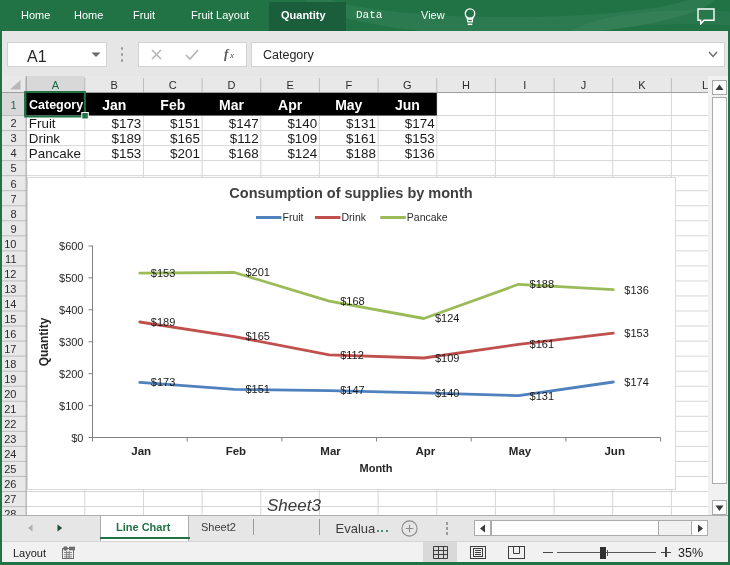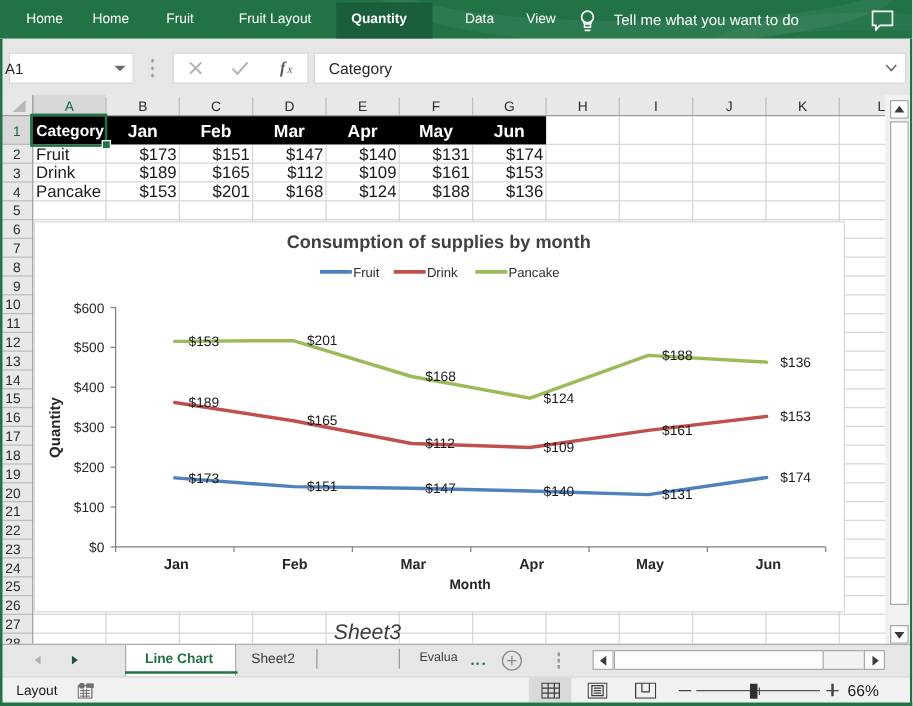--- a/index.html
+++ b/index.html
@@ -13,37 +13,36 @@
     <div style="position:absolute;left:300px;top:-55px;width:420px;height:90px;border-radius:50%;border:18px solid rgba(255,255,255,0.05);"></div>
     <div style="position:absolute;left:560px;top:10px;width:260px;height:70px;border-radius:50%;border:14px solid rgba(255,255,255,0.04);"></div>
   </div>
   <div class="abs" style="left:269px;top:2px;width:77px;height:29px;background:#1b5e3b;"></div>
   <div class="abs" style="left:0;top:0;width:730px;height:31px;color:#fff;font-size:11px;">
     <span class="abs" style="left:21px;top:9px;">Home</span>
     <span class="abs" style="left:74px;top:9px;">Home</span>
     <span class="abs" style="left:133px;top:9px;">Fruit</span>
     <span class="abs" style="left:191px;top:9px;">Fruit Layout</span>
     <span class="abs" style="left:281px;top:9px;font-weight:bold;">Quantity</span>
-    <span class="abs" style="left:372px;top:9px;">Data</span>
+    <span class="abs" style="left:356px;top:9px;font-family:Liberation Mono, monospace;">Data</span>
     <span class="abs" style="left:409px;top:9px;margin-left:12px;">View</span>
-    <span class="abs" style="left:491px;top:8.5px;font-size:12px;">Tell me what you want to do</span>
     <svg class="abs" style="left:463px;top:8px;" width="14" height="18" viewBox="0 0 14 18">
       <circle cx="7" cy="5.6" r="4.7" fill="none" stroke="#fff" stroke-width="1.4"></circle>
       <path d="M3.6 8.8 L4.6 11.2 M10.4 8.8 L9.4 11.2" stroke="#fff" stroke-width="1.3"></path>
       <rect x="4.6" y="11.2" width="4.8" height="2.6" fill="none" stroke="#fff" stroke-width="1.2"></rect>
       <line x1="4.7" y1="16.3" x2="9.3" y2="16.3" stroke="#fff" stroke-width="1.5"></line>
     </svg>
     <svg class="abs" style="left:697px;top:8px;" width="18" height="17" viewBox="0 0 18 17">
       <path d="M1 1 H17 V12.2 H7 L3.7 15.9 V12.2 H1 Z" fill="none" stroke="#fff" stroke-width="1.4"></path>
     </svg>
   </div>
 
   <div class="abs" style="left:0;top:31px;width:730px;height:45px;background:#e6e6e6;"></div>
   <div class="abs" style="left:7px;top:42px;width:100px;height:25px;background:#fff;border:1px solid #d2d2d2;"></div>
-  <span class="abs" style="left:4px;top:47.5px;font-size:12px;color:#262626;">A1</span>
+  <span class="abs" style="left:27px;top:47.5px;font-size:16px;color:#262626;">A1</span>
   <svg class="abs" style="left:91px;top:52px;" width="10" height="6" viewBox="0 0 10 6">
       <path d="M0.5 0.5 L5 5 L9.5 0.5 Z" fill="#6a6a6a"></path>
     </svg>
   <div class="abs" style="left:121px;top:47px;width:2px;height:2.6px;background:#9a9a9a;border-radius:50%;"></div>
   <div class="abs" style="left:121px;top:53px;width:2px;height:2.6px;background:#9a9a9a;border-radius:50%;"></div>
   <div class="abs" style="left:121px;top:59px;width:2px;height:2.6px;background:#9a9a9a;border-radius:50%;"></div>
   <div class="abs" style="left:138px;top:42px;width:109px;height:25px;background:#fff;border:1px solid #d2d2d2;"></div>
   <svg class="abs" style="left:150px;top:48px;" width="13" height="13" viewBox="0 0 13 13">
     <path d="M2 2 L11 11 M11 2 L2 11" stroke="#b4b4b4" stroke-width="1.5"></path>
   </svg>
@@ -298,21 +297,21 @@
   <svg class="abs" style="left:57px;top:523.5px;" width="6" height="8" viewBox="0 0 6 8">
       <path d="M0.5 0.5 L5.2 4 L0.5 7.5 Z" fill="#1d4f33"></path>
     </svg>
   <div class="abs" style="left:99.5px;top:516px;width:89px;height:25px;background:#fff;border-left:1px solid #ababab;border-right:1px solid #ababab;"></div>
   <div class="abs" style="left:99.5px;top:536.5px;width:90px;height:2.5px;background:#217346;"></div>
   <span class="abs" style="left:116px;top:521px;font-size:11px;font-weight:bold;color:#217346;text-align:right;">Line Chart</span>
   <span class="abs" style="left:201px;top:521px;font-size:11px;color:#3b3b3b;">Sheet2</span>
   <div class="abs" style="left:253px;top:519px;width:1px;height:16px;background:#9a9a9a;"></div>
   <span class="abs" style="left:267px;top:496px;font-size:17px;color:#3b3b3b;font-style:italic;">Sheet3</span>
   <div class="abs" style="left:319px;top:519px;width:1px;height:16px;background:#9a9a9a;"></div>
-  <span class="abs" style="left:335.5px;top:521px;font-size:10px;color:#3b3b3b;">Evalua</span>
+  <span class="abs" style="left:335.5px;top:521px;font-size:13px;color:#3b3b3b;">Evalua</span>
   <div class="abs" style="left:376.5px;top:530px;width:2.3px;height:2.3px;border-radius:50%;background:#1b6e47;"></div>
   <div class="abs" style="left:381px;top:530px;width:2.3px;height:2.3px;border-radius:50%;background:#1b6e47;"></div>
   <div class="abs" style="left:385.5px;top:530px;width:2.3px;height:2.3px;border-radius:50%;background:#1b6e47;"></div>
   <svg class="abs" style="left:401px;top:519.5px;" width="17" height="17" viewBox="0 0 17 17">
     <circle cx="8.5" cy="8.5" r="7.6" fill="none" stroke="#8a8a8a" stroke-width="1.1"></circle>
     <path d="M8.5 4.8 v7.4 M4.8 8.5 h7.4" stroke="#8a8a8a" stroke-width="1.1"></path>
   </svg>
   <div class="abs" style="left:446px;top:522px;width:2px;height:2.6px;background:#9a9a9a;"></div>
   <div class="abs" style="left:446px;top:527px;width:2px;height:2.6px;background:#9a9a9a;"></div>
   <div class="abs" style="left:446px;top:532px;width:2px;height:2.6px;background:#9a9a9a;"></div>
@@ -348,18 +347,18 @@
   <svg class="abs" style="left:508px;top:546px;" width="17" height="13" viewBox="0 0 17 13">
     <rect x="0.5" y="0.5" width="16" height="12" fill="none" stroke="#3d3d3d" stroke-width="1"></rect>
     <path d="M5.5 0.5 v7 M11.5 0.5 v7 M5.5 7.5 h6" stroke="#3d3d3d" stroke-width="1" fill="none"></path>
   </svg>
   <div class="abs" style="left:543px;top:551.5px;width:10px;height:1.6px;background:#444;"></div>
   <div class="abs" style="left:557px;top:552px;width:99px;height:1.2px;background:#555;"></div>
   <div class="abs" style="left:599.5px;top:546.5px;width:6.5px;height:12px;background:#303030;"></div>
   <div class="abs" style="left:607px;top:549.5px;width:1.2px;height:6px;background:#555;"></div>
   <div class="abs" style="left:661px;top:551.5px;width:10px;height:1.6px;background:#444;"></div>
   <div class="abs" style="left:665.2px;top:547.3px;width:1.6px;height:10px;background:#444;"></div>
-  <span class="abs" style="left:678px;top:546px;font-size:12.5px;color:#1a1a1a;">66%</span>
+  <span class="abs" style="left:678px;top:546px;font-size:12.5px;color:#1a1a1a;">35%</span>
 
   <div class="abs" style="left:0;top:31px;width:2px;height:534px;background:#217346;"></div>
   <div class="abs" style="left:728px;top:31px;width:2px;height:534px;background:#217346;"></div>
   <div class="abs" style="left:0;top:562px;width:730px;height:3px;background:#217346;"></div>
 </div>
 
 </body></html>

